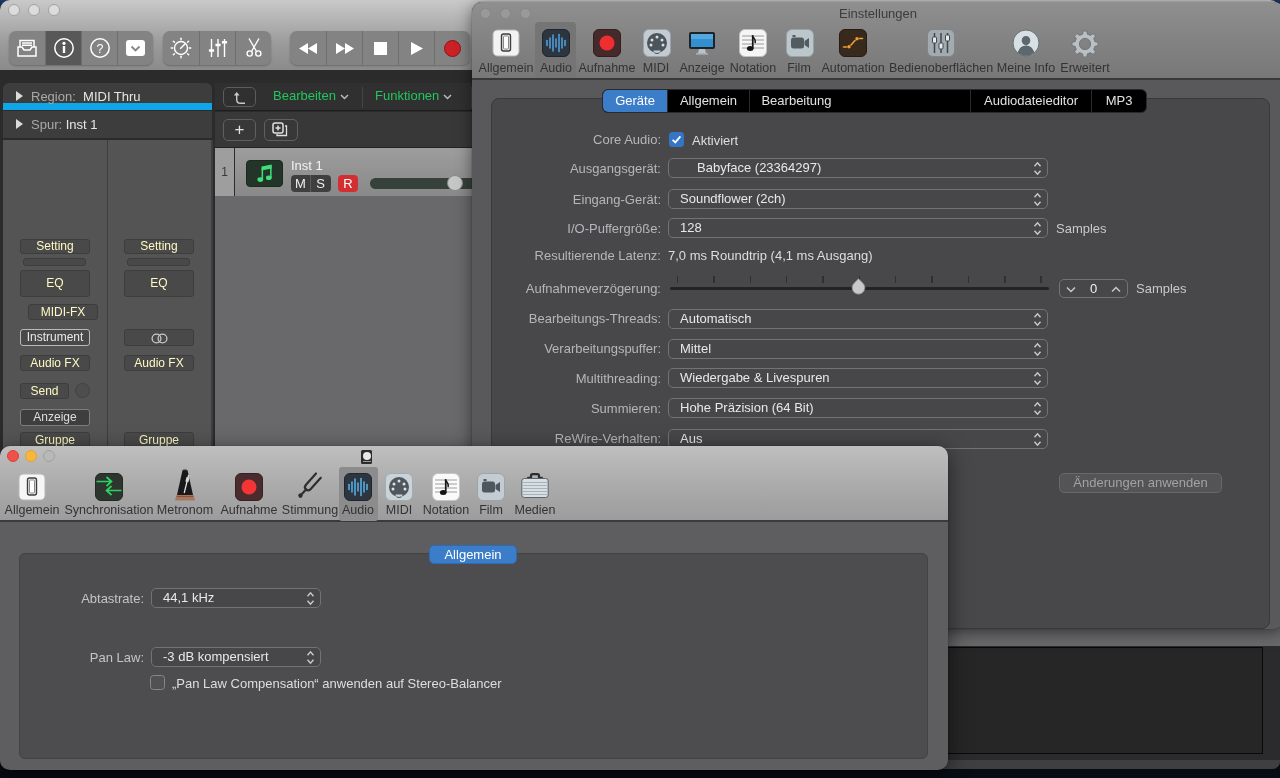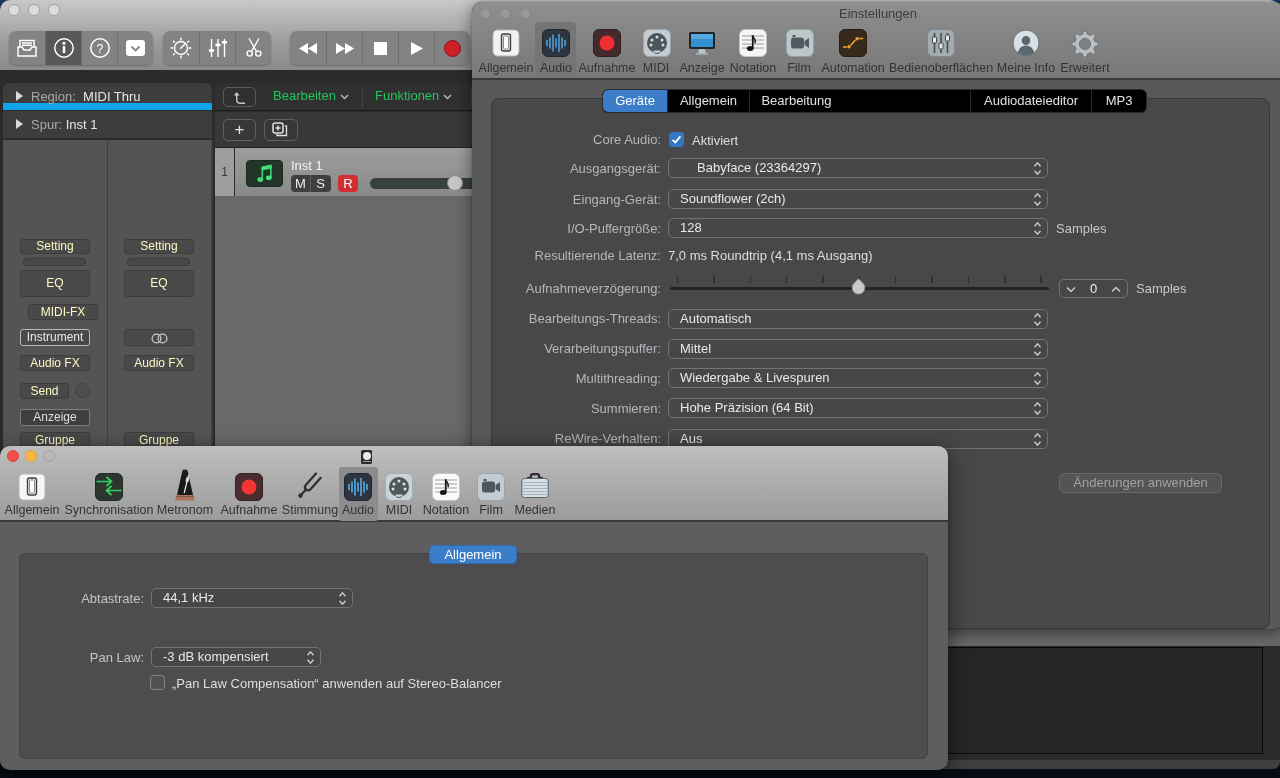--- a/index.html
+++ b/index.html
@@ -580,21 +580,21 @@
     <div class="tlab" style="left:250px; top:57px; width:120px;">Stimmung</div>
     <div class="tlab" style="left:298px; top:57px; width:120px;">Audio</div>
     <div class="tlab" style="left:339px; top:57px; width:120px;">MIDI</div>
     <div class="tlab" style="left:386px; top:57px; width:120px;">Notation</div>
     <div class="tlab" style="left:431px; top:57px; width:120px;">Film</div>
     <div class="tlab" style="left:475px; top:57px; width:120px;">Medien</div>
   </div>
   <div class="ptab" style="left:429px; top:99px; width:88px; height:19px; line-height:17px;">Allgemein</div>
   <div id="p-rows">
     <div class="lbl" style="left:0; top:145px; width:144px; color:#c4c4c6;">Abtastrate:</div>
-    <div class="dd" style="left:151px; top:142px; width:202px;">44,1 kHz<svg width="9" height="15" viewBox="0 0 9 15">
+    <div class="dd" style="left:151px; top:142px; width:170px;">44,1 kHz<svg width="9" height="15" viewBox="0 0 9 15">
           <path d="M1.5 5.2 L4.5 1.8 L7.5 5.2 M1.5 9.8 L4.5 13.2 L7.5 9.8" fill="none" stroke="#c8c8ca" stroke-width="1.5"></path>
         </svg></div>
     <div class="lbl" style="left:0; top:204px; width:144px; color:#c4c4c6;">Pan Law:</div>
     <div class="dd" style="left:151px; top:201px; width:170px;">-3 dB kompensiert<svg width="9" height="15" viewBox="0 0 9 15">
           <path d="M1.5 5.2 L4.5 1.8 L7.5 5.2 M1.5 9.8 L4.5 13.2 L7.5 9.8" fill="none" stroke="#c8c8ca" stroke-width="1.5"></path>
         </svg></div>
     <div class="abs" style="left:150px; top:229px; width:15px; height:15px; background:#515153; border:1px solid #87878a; border-radius:3.5px;"></div>
     <div class="val" style="left:172px; top:230px;">„Pan Law Compensation“ anwenden auf Stereo-Balancer</div>
   </div>
 </div>

